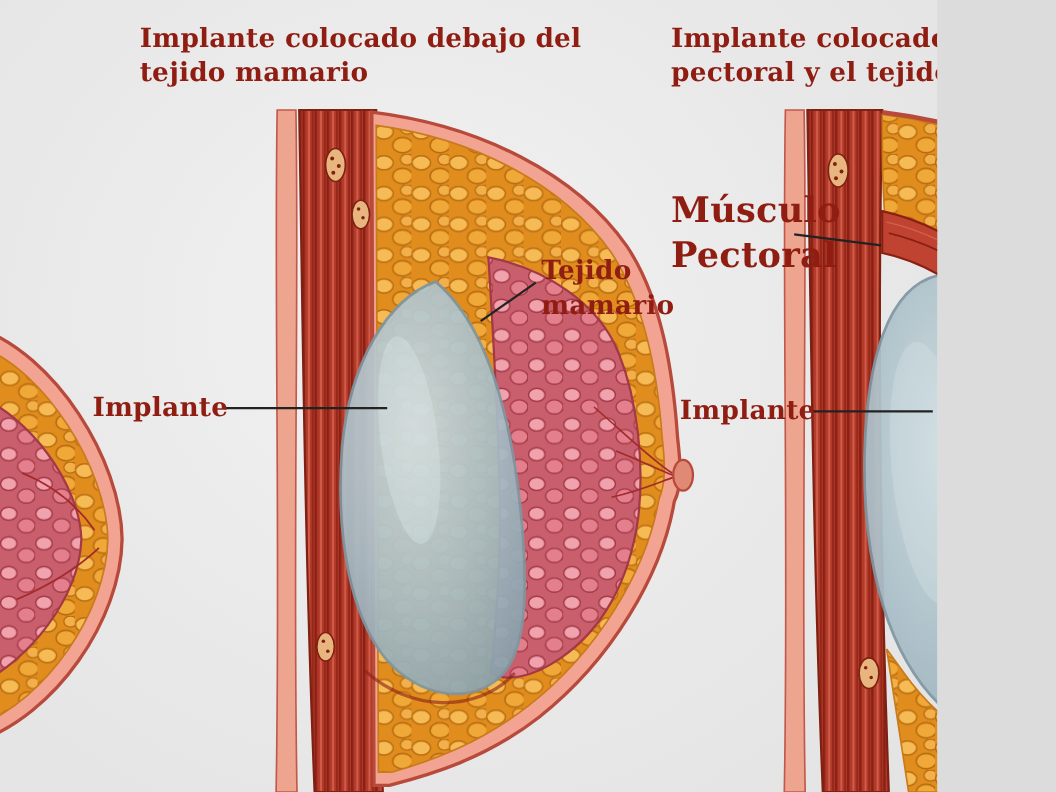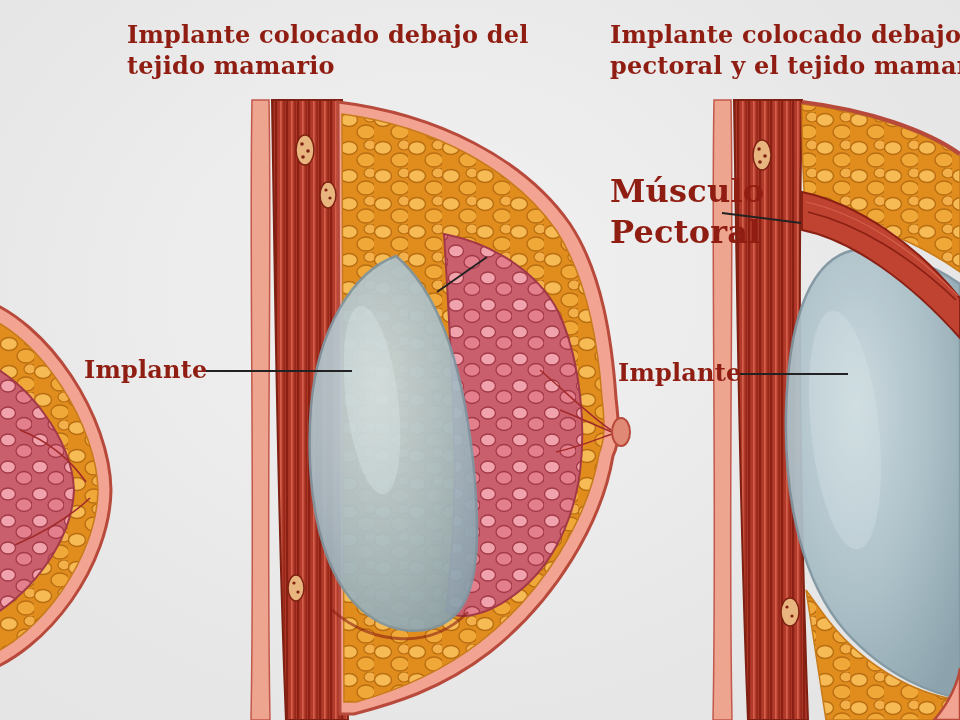--- a/index.html
+++ b/index.html
@@ -1,17 +1,17 @@
 <!DOCTYPE html>
 <html><head>
 <meta charset="utf-8">
 <style>
   html,body{margin:0;padding:0;background:#dcdcdc;}
   .stage{
-    position:relative;width:960px;height:720px;overflow:hidden;
+    position:relative;width:852px;height:720px;overflow:hidden;
     background:radial-gradient(ellipse at 45% 40%, #f2f2f2 0%, #e8e8e8 60%, #e3e3e3 100%);
     font-family:"DejaVu Serif", serif;
   }
   .scene{position:absolute;left:0;top:0;width:960px;height:720px;}
   .lbl{
     position:absolute;
     font-family:"DejaVu Serif", serif;
     font-weight:bold;
     color:#8f1d12;
     white-space:pre-line;
@@ -134,18 +134,20 @@
       <line x1="722" y1="213" x2="801" y2="223"></line>
       <line x1="739" y1="374" x2="848" y2="374"></line>
     </g>
   </svg>
 
   <div class="lbl title-left">Implante colocado debajo del
 tejido mamario</div>
   <div class="lbl title-right">Implante colocado debajo del
 pectoral y el tejido mamario</div>
 
+  <div class="lbl lbl-tejido">Tejido
+mamario</div>
   <div class="lbl lbl-implante-center">Implante</div>
   <div class="lbl lbl-musculo">Músculo
 Pectoral</div>
   <div class="lbl lbl-implante-right">Implante</div>
 
 </div>
 
 </body></html>

